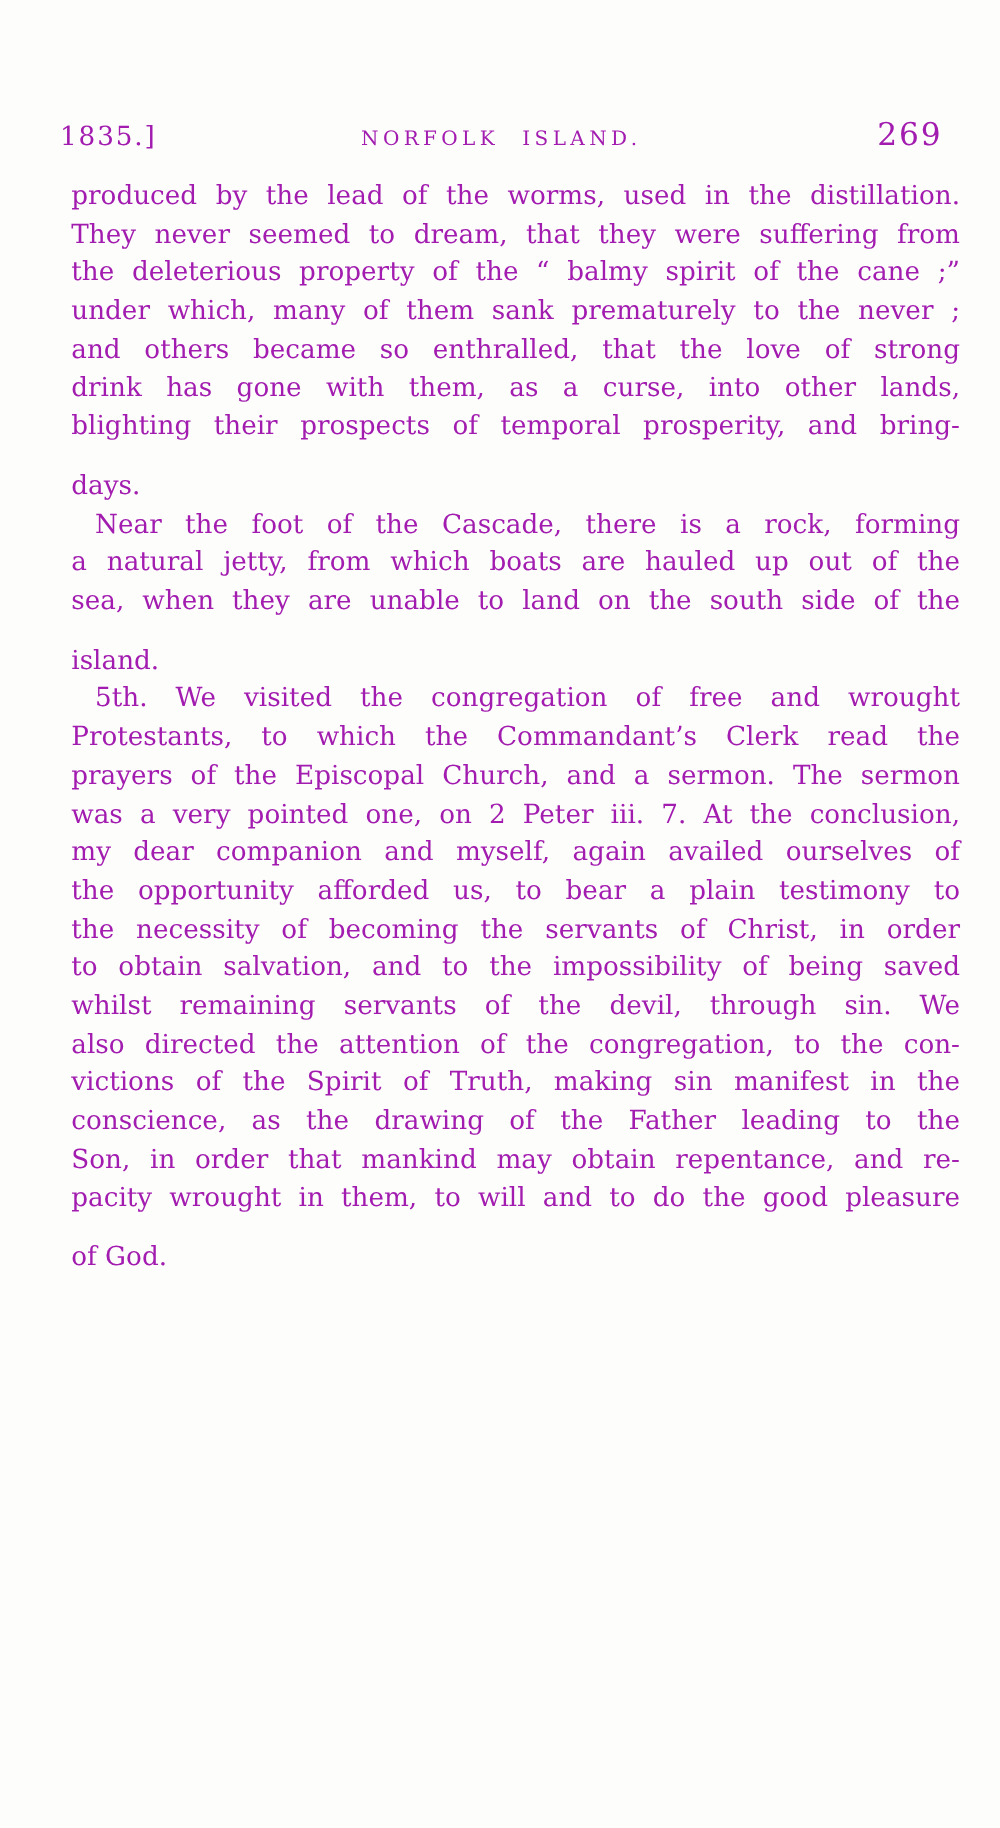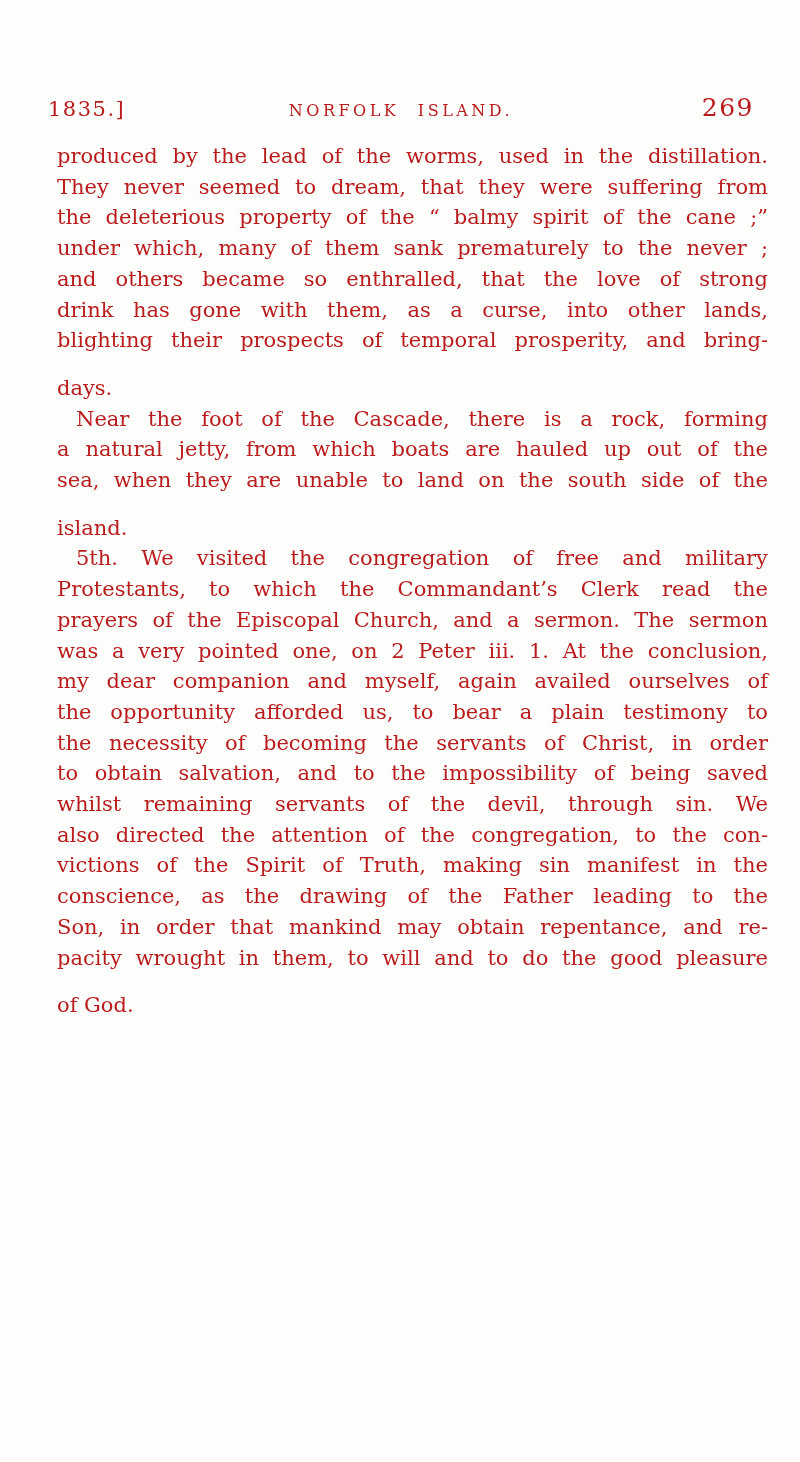--- a/index.html
+++ b/index.html
@@ -6,21 +6,21 @@
     margin: 0;
     padding: 0;
     background: #ffffff;
   }
   .page {
     position: relative;
     width: 800px;
     height: 1462px;
     background: #fdfdfc;
     font-family: "DejaVu Serif", "Liberation Serif", serif;
-    color: #b91c1c;
+    color: #a21caf;
     overflow: hidden;
   }
   .running-header {
     position: absolute;
     top: 91px;
     left: 48px;
     right: 46px;
     display: grid;
     grid-template-columns: 1fr auto 1fr;
     align-items: baseline;
@@ -83,24 +83,24 @@
         <div class="line">blighting their prospects of temporal prosperity, and bring-</div>
         <div class="line last">days.</div>
       </div>
       <div class="paragraph">
         <div class="line indent">Near the foot of the Cascade, there is a rock, forming</div>
         <div class="line">a natural jetty, from which boats are hauled up out of the</div>
         <div class="line">sea, when they are unable to land on the south side of the</div>
         <div class="line last">island.</div>
       </div>
       <div class="paragraph">
-        <div class="line indent">5th.  We visited the congregation of free and military</div>
+        <div class="line indent">5th.  We visited the congregation of free and wrought</div>
         <div class="line">Protestants, to which the Commandant’s Clerk read the</div>
         <div class="line">prayers of the Episcopal Church, and a sermon.  The sermon</div>
-        <div class="line">was a very pointed one, on 2 Peter iii. 1.  At the conclusion,</div>
+        <div class="line">was a very pointed one, on 2 Peter iii. 7.  At the conclusion,</div>
         <div class="line">my dear companion and myself, again availed ourselves of</div>
         <div class="line">the opportunity afforded us, to bear a plain testimony to</div>
         <div class="line">the necessity of becoming the servants of Christ, in order</div>
         <div class="line">to obtain salvation, and to the impossibility of being saved</div>
         <div class="line">whilst remaining servants of the devil, through sin.  We</div>
         <div class="line">also directed the attention of the congregation, to the con-</div>
         <div class="line">victions of the Spirit of Truth, making sin manifest in the</div>
         <div class="line">conscience, as the drawing of the Father leading to the</div>
         <div class="line">Son, in order that mankind may  obtain repentance, and re-</div>
         <div class="line">pacity wrought in them, to will and  to  do the good pleasure</div>

